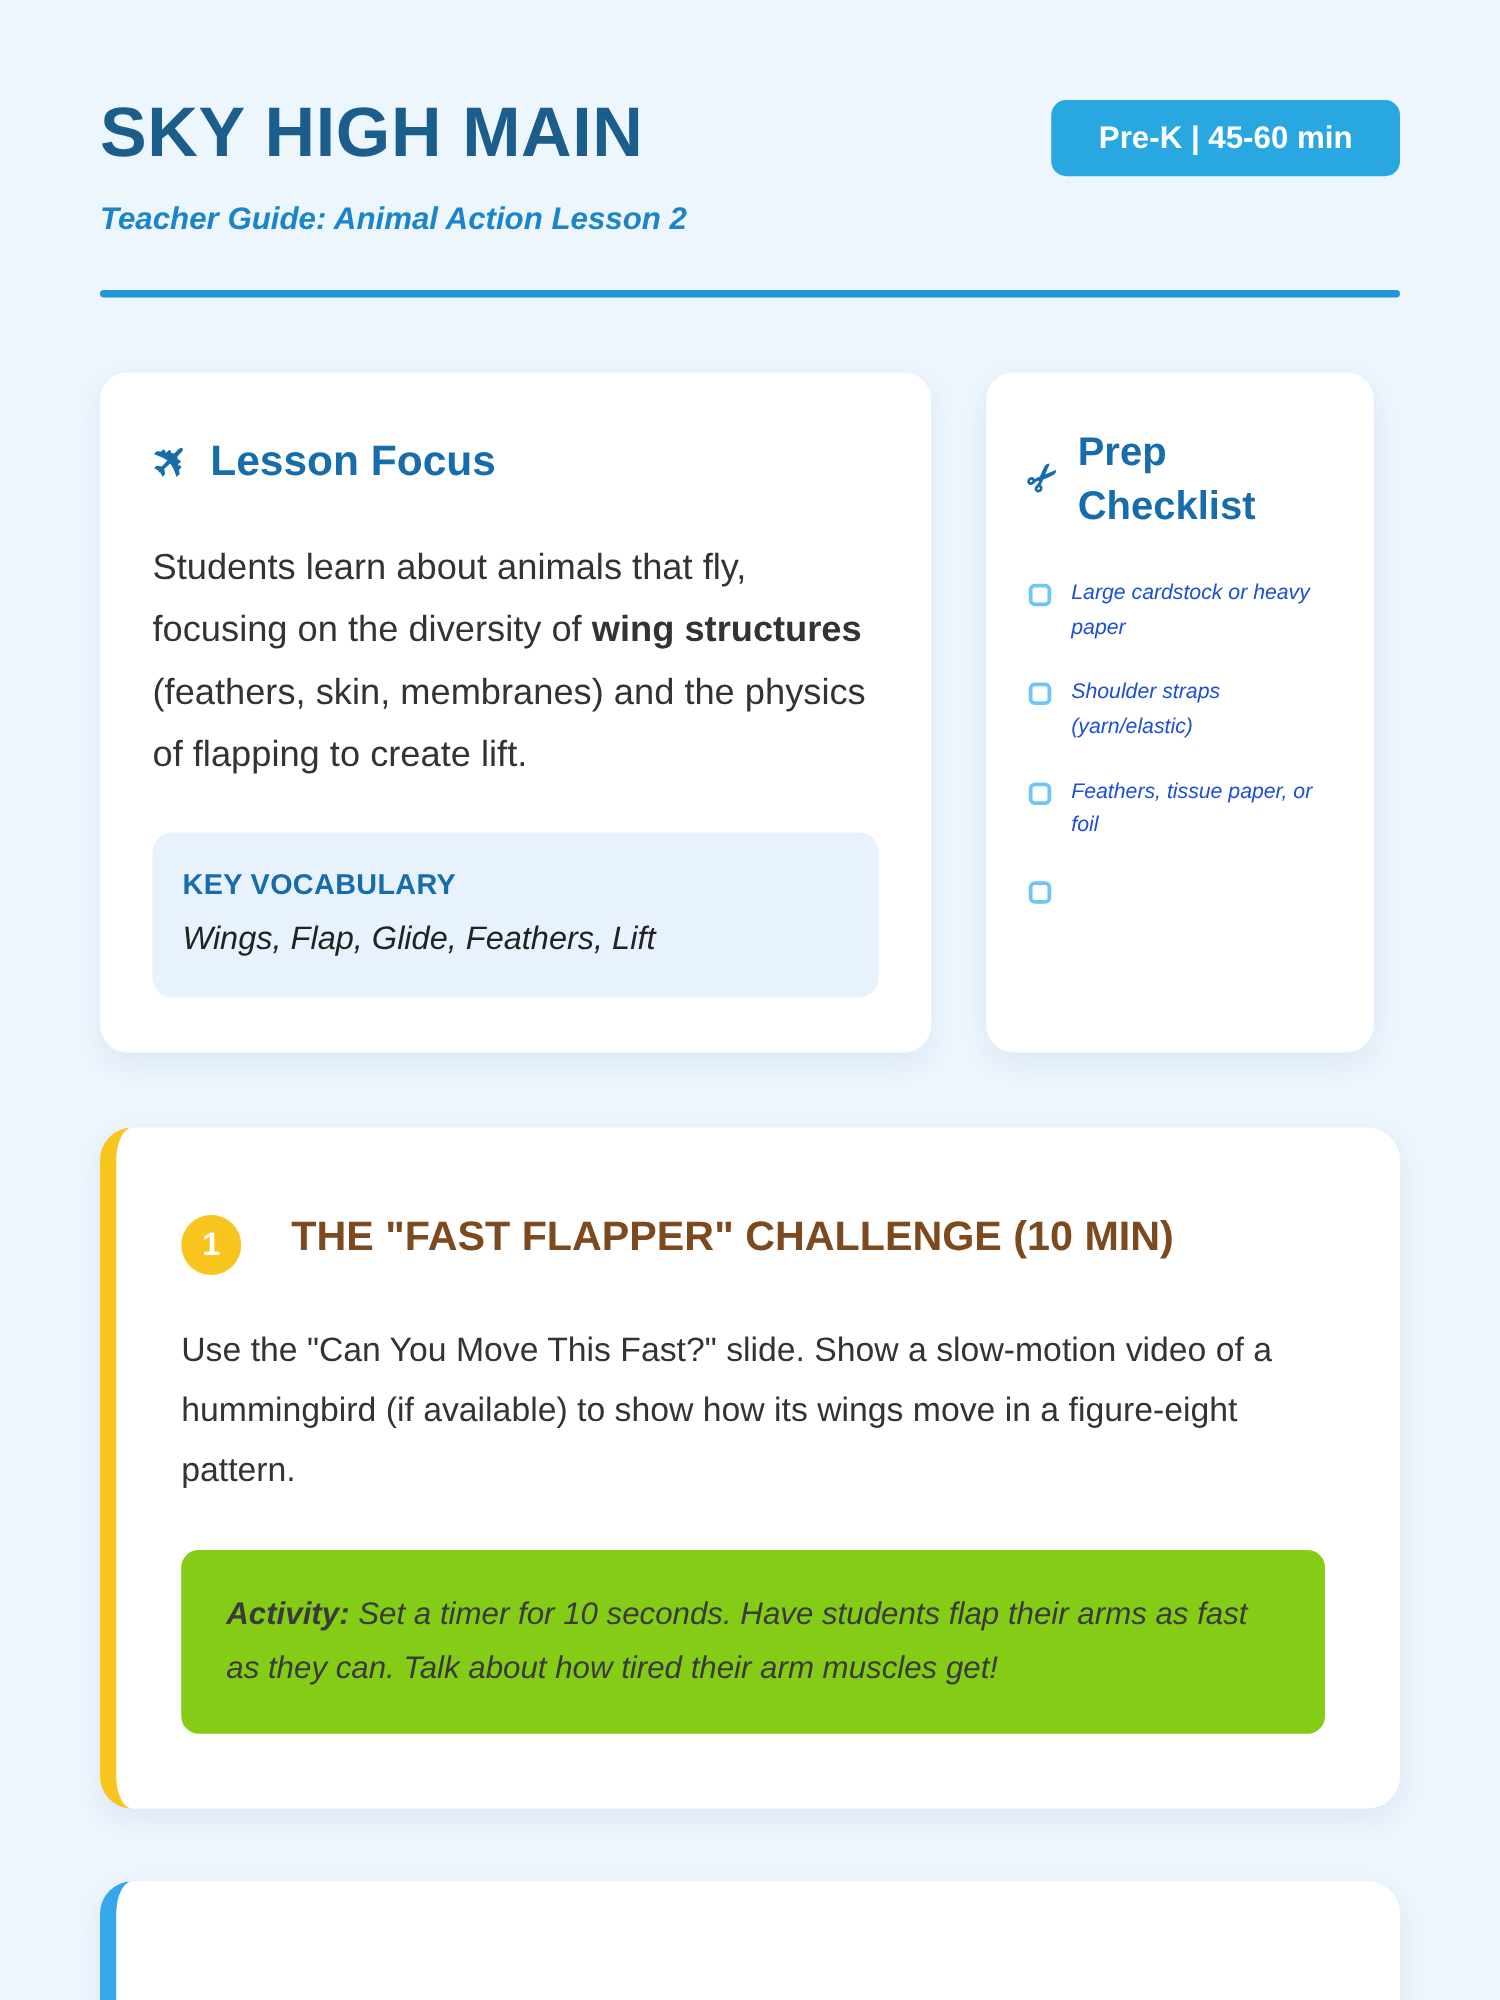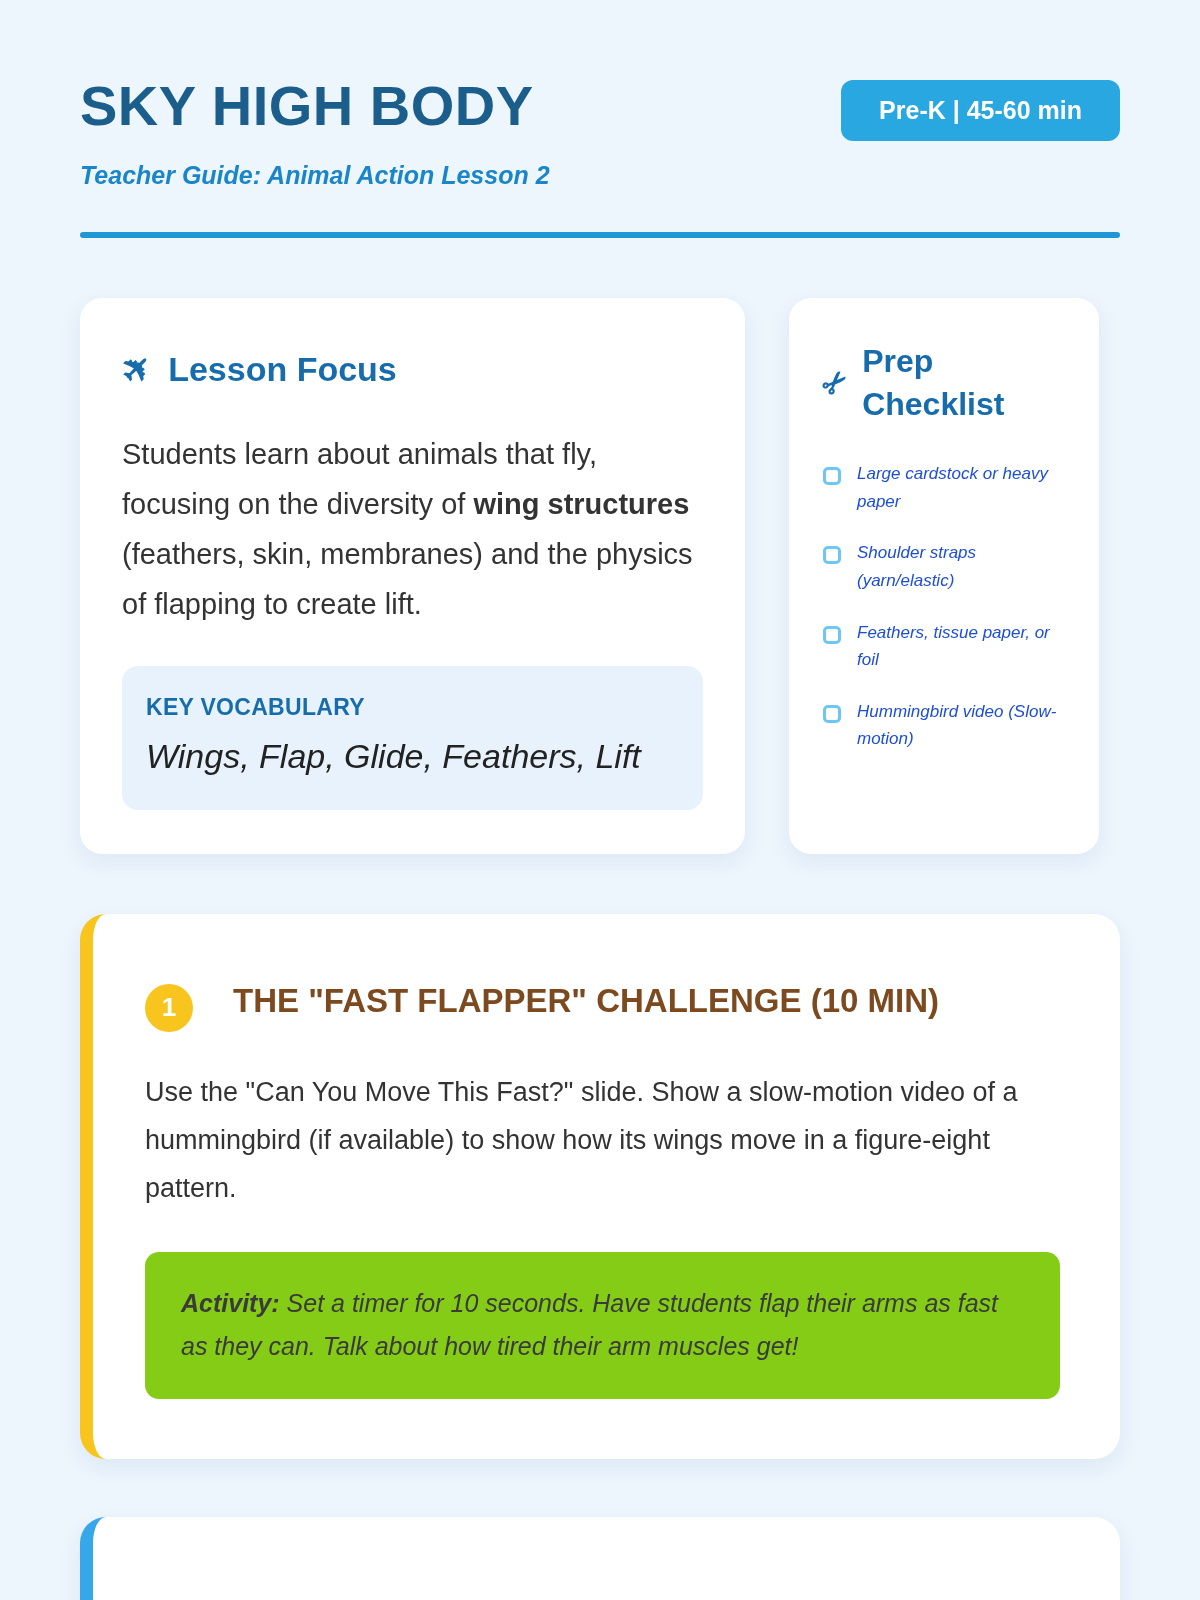--- a/index.html
+++ b/index.html
@@ -37,21 +37,21 @@
   .card-heading {
     display:flex; align-items:center; gap:16px;
     color:#176dab; font-size:34px; font-weight:bold;
   }
   .plane-glyph { display:inline-block; font-size:36px; transform:rotate(-45deg); color:#176dab; }
   .focus-paragraph { margin-top:40px; font-size:29px; line-height:1.72; color:#333; }
   .focus-paragraph b { font-weight:bold; }
   .vocab-row { display:flex; gap:46px; margin-top:36px; }
   .vocab-box { flex:1; background:#e7f2fc; border-radius:16px; padding:28px 24px; }
   .vocab-label { font-size:23px; font-weight:bold; color:#176dab; letter-spacing:0.3px; }
-  .vocab-value { margin-top:10px; font-size:34px; font-style:italic; color:#222; line-height:1.5; }
+  .vocab-value { margin-top:10px; font-size:26px; font-style:italic; color:#222; line-height:1.5; }
 
   .prep-card { width:310px; padding:42px 26px 40px 34px; }
   .prep-heading {
     display:flex; align-items:center; gap:14px;
     color:#176dab; font-size:32px; font-weight:bold; line-height:1.35;
     margin-bottom:34px;
   }
   .scissors-glyph { display:inline-block; font-size:30px; transform:rotate(-45deg); color:#176dab; flex-shrink:0; }
   .check-item { display:flex; gap:16px; margin-bottom:24px; }
   .checkbox {
@@ -91,21 +91,21 @@
     border-left:13px solid #36a7e8; height:140px;
     box-shadow:0 8px 22px rgba(30,90,140,.08);
   }
 </style>
 </head>
 <body>
 
 <div class="page">
 
   <div class="header-row">
-    <h1 class="page-title">SKY HIGH BODY</h1>
+    <h1 class="page-title">SKY HIGH MAIN</h1>
     <div class="badge">Pre-K | 45-60 min</div>
   </div>
   <div class="subtitle">Teacher Guide: Animal Action Lesson 2</div>
   <div class="divider"></div>
 
   <div class="cards-row">
 
     <div class="card focus-card">
       <div class="card-heading">
         <span class="plane-glyph">✈</span>
@@ -132,21 +132,20 @@
       <div class="check-item">
         <span class="checkbox"></span>
         <span class="check-text">Shoulder straps (yarn/elastic)</span>
       </div>
       <div class="check-item">
         <span class="checkbox"></span>
         <span class="check-text">Feathers, tissue paper, or foil</span>
       </div>
       <div class="check-item">
         <span class="checkbox"></span>
-        <span class="check-text">Hummingbird video (Slow-motion)</span>
       </div>
     </div>
   </div>
 
   <div class="section-card">
     <div class="section-heading-row">
       <div class="step-badge">1</div>
       <h2 class="section-title">THE "FAST FLAPPER" CHALLENGE (10 MIN)</h2>
     </div>
     <p class="section-body">Use the "Can You Move This Fast?" slide. Show a slow-motion video of a hummingbird (if available) to show how its wings move in a figure-eight pattern.</p>

